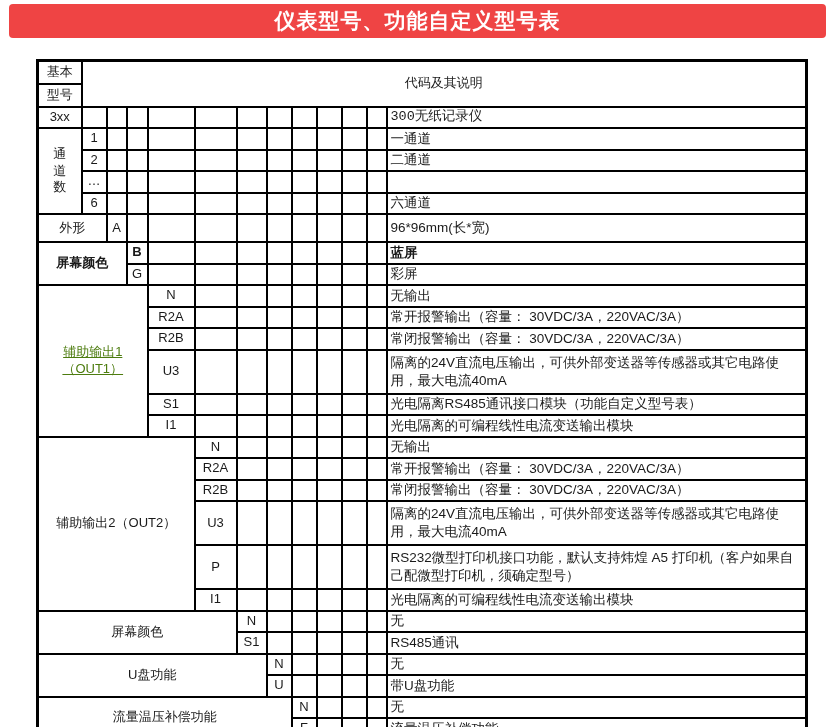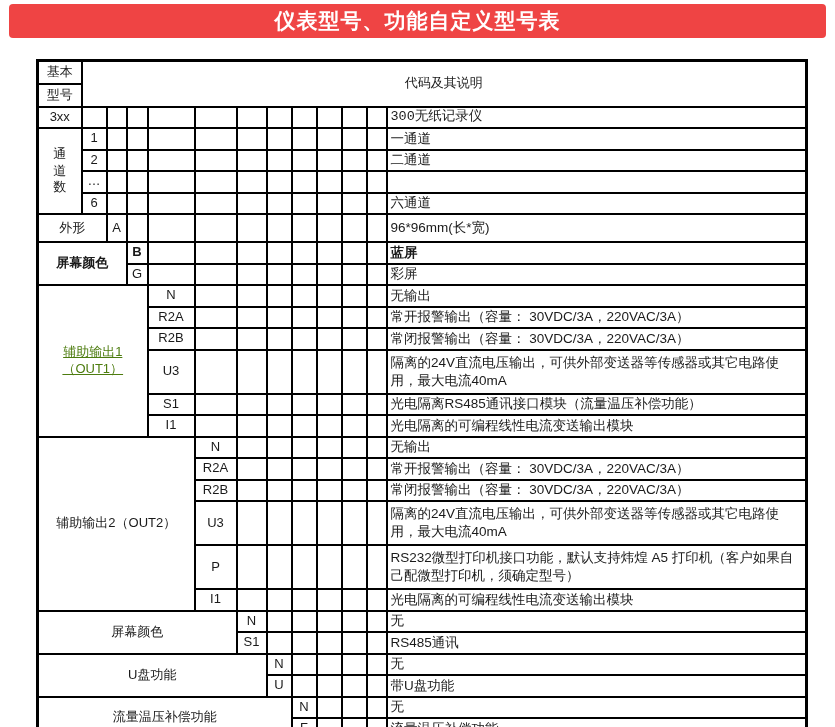--- a/index.html
+++ b/index.html
@@ -238,21 +238,21 @@
       </tr>
       <tr style="height: 21.5px;">
         <td class="code" style="color: rgb(26, 26, 26);">S1</td>
         <td class="empty"></td>
         <td class="empty"></td>
         <td class="empty"></td>
         <td class="empty"></td>
         <td class="empty"></td>
         <td class="empty"></td>
         <td class="empty"></td>
-        <td class="desc" style="color: rgb(26, 26, 26);">光电隔离RS485通讯接口模块（流量温压补偿功能）</td>
+        <td class="desc" style="color: rgb(26, 26, 26);">光电隔离RS485通讯接口模块（功能自定义型号表）</td>
       </tr>
       <tr style="height: 21.5px;">
         <td class="code" style="color: rgb(26, 26, 26);">I1</td>
         <td class="empty"></td>
         <td class="empty"></td>
         <td class="empty"></td>
         <td class="empty"></td>
         <td class="empty"></td>
         <td class="empty"></td>
         <td class="empty"></td>

